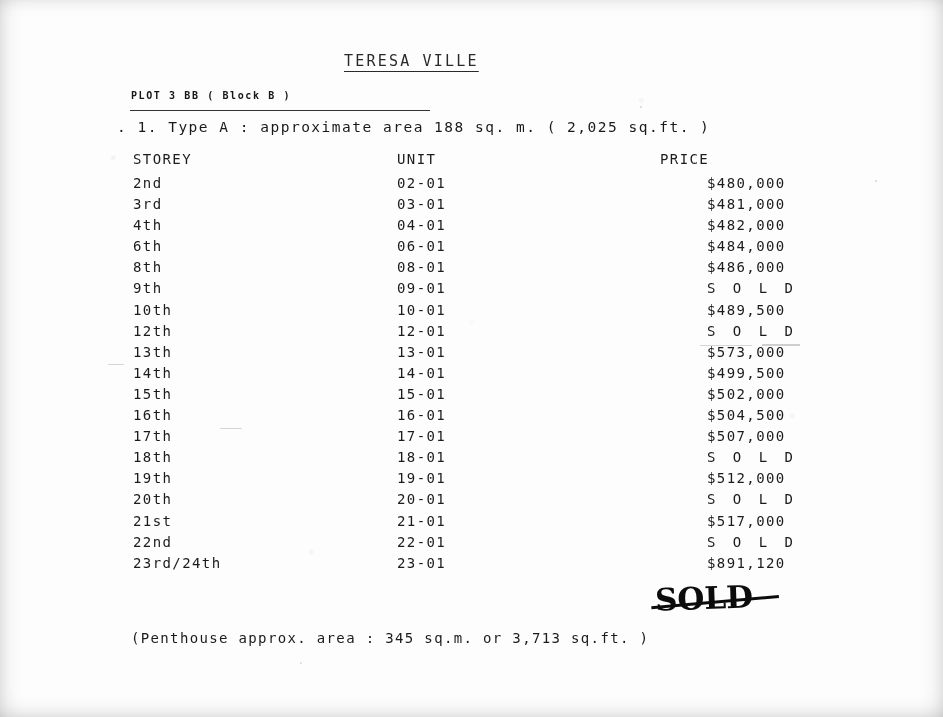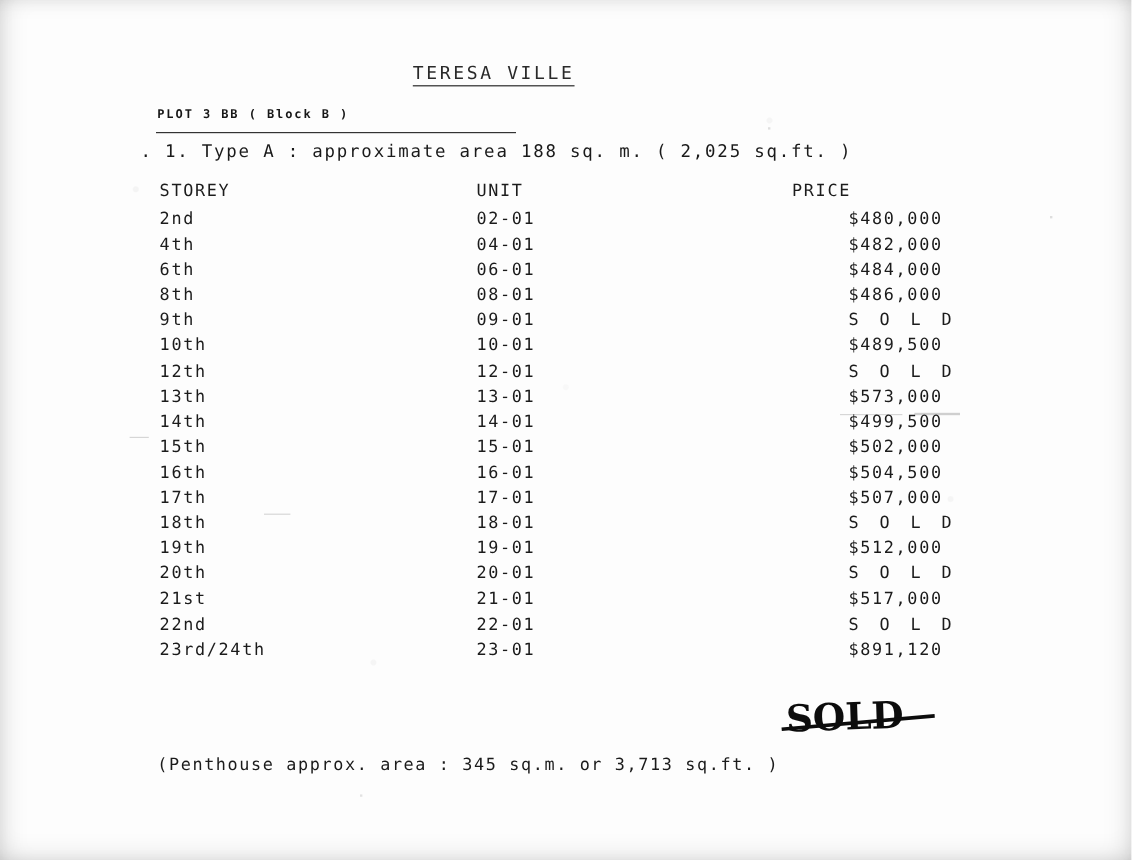--- a/index.html
+++ b/index.html
@@ -181,20 +181,25 @@
     <span class="h-price">PRICE</span>
   </div>
 
   <div class="rows" id="rows">
       <div class="row">
         <span class="c-storey">2nd</span>
         <span class="c-unit">02-01</span>
         <span class="c-price">$480,000</span>
       </div>
       <div class="row">
+        <span class="c-storey">3rd</span>
+        <span class="c-unit">03-01</span>
+        <span class="c-price">$481,000</span>
+      </div>
+      <div class="row">
         <span class="c-storey">4th</span>
         <span class="c-unit">04-01</span>
         <span class="c-price">$482,000</span>
       </div>
       <div class="row">
         <span class="c-storey">6th</span>
         <span class="c-unit">06-01</span>
         <span class="c-price">$484,000</span>
       </div>
       <div class="row">

